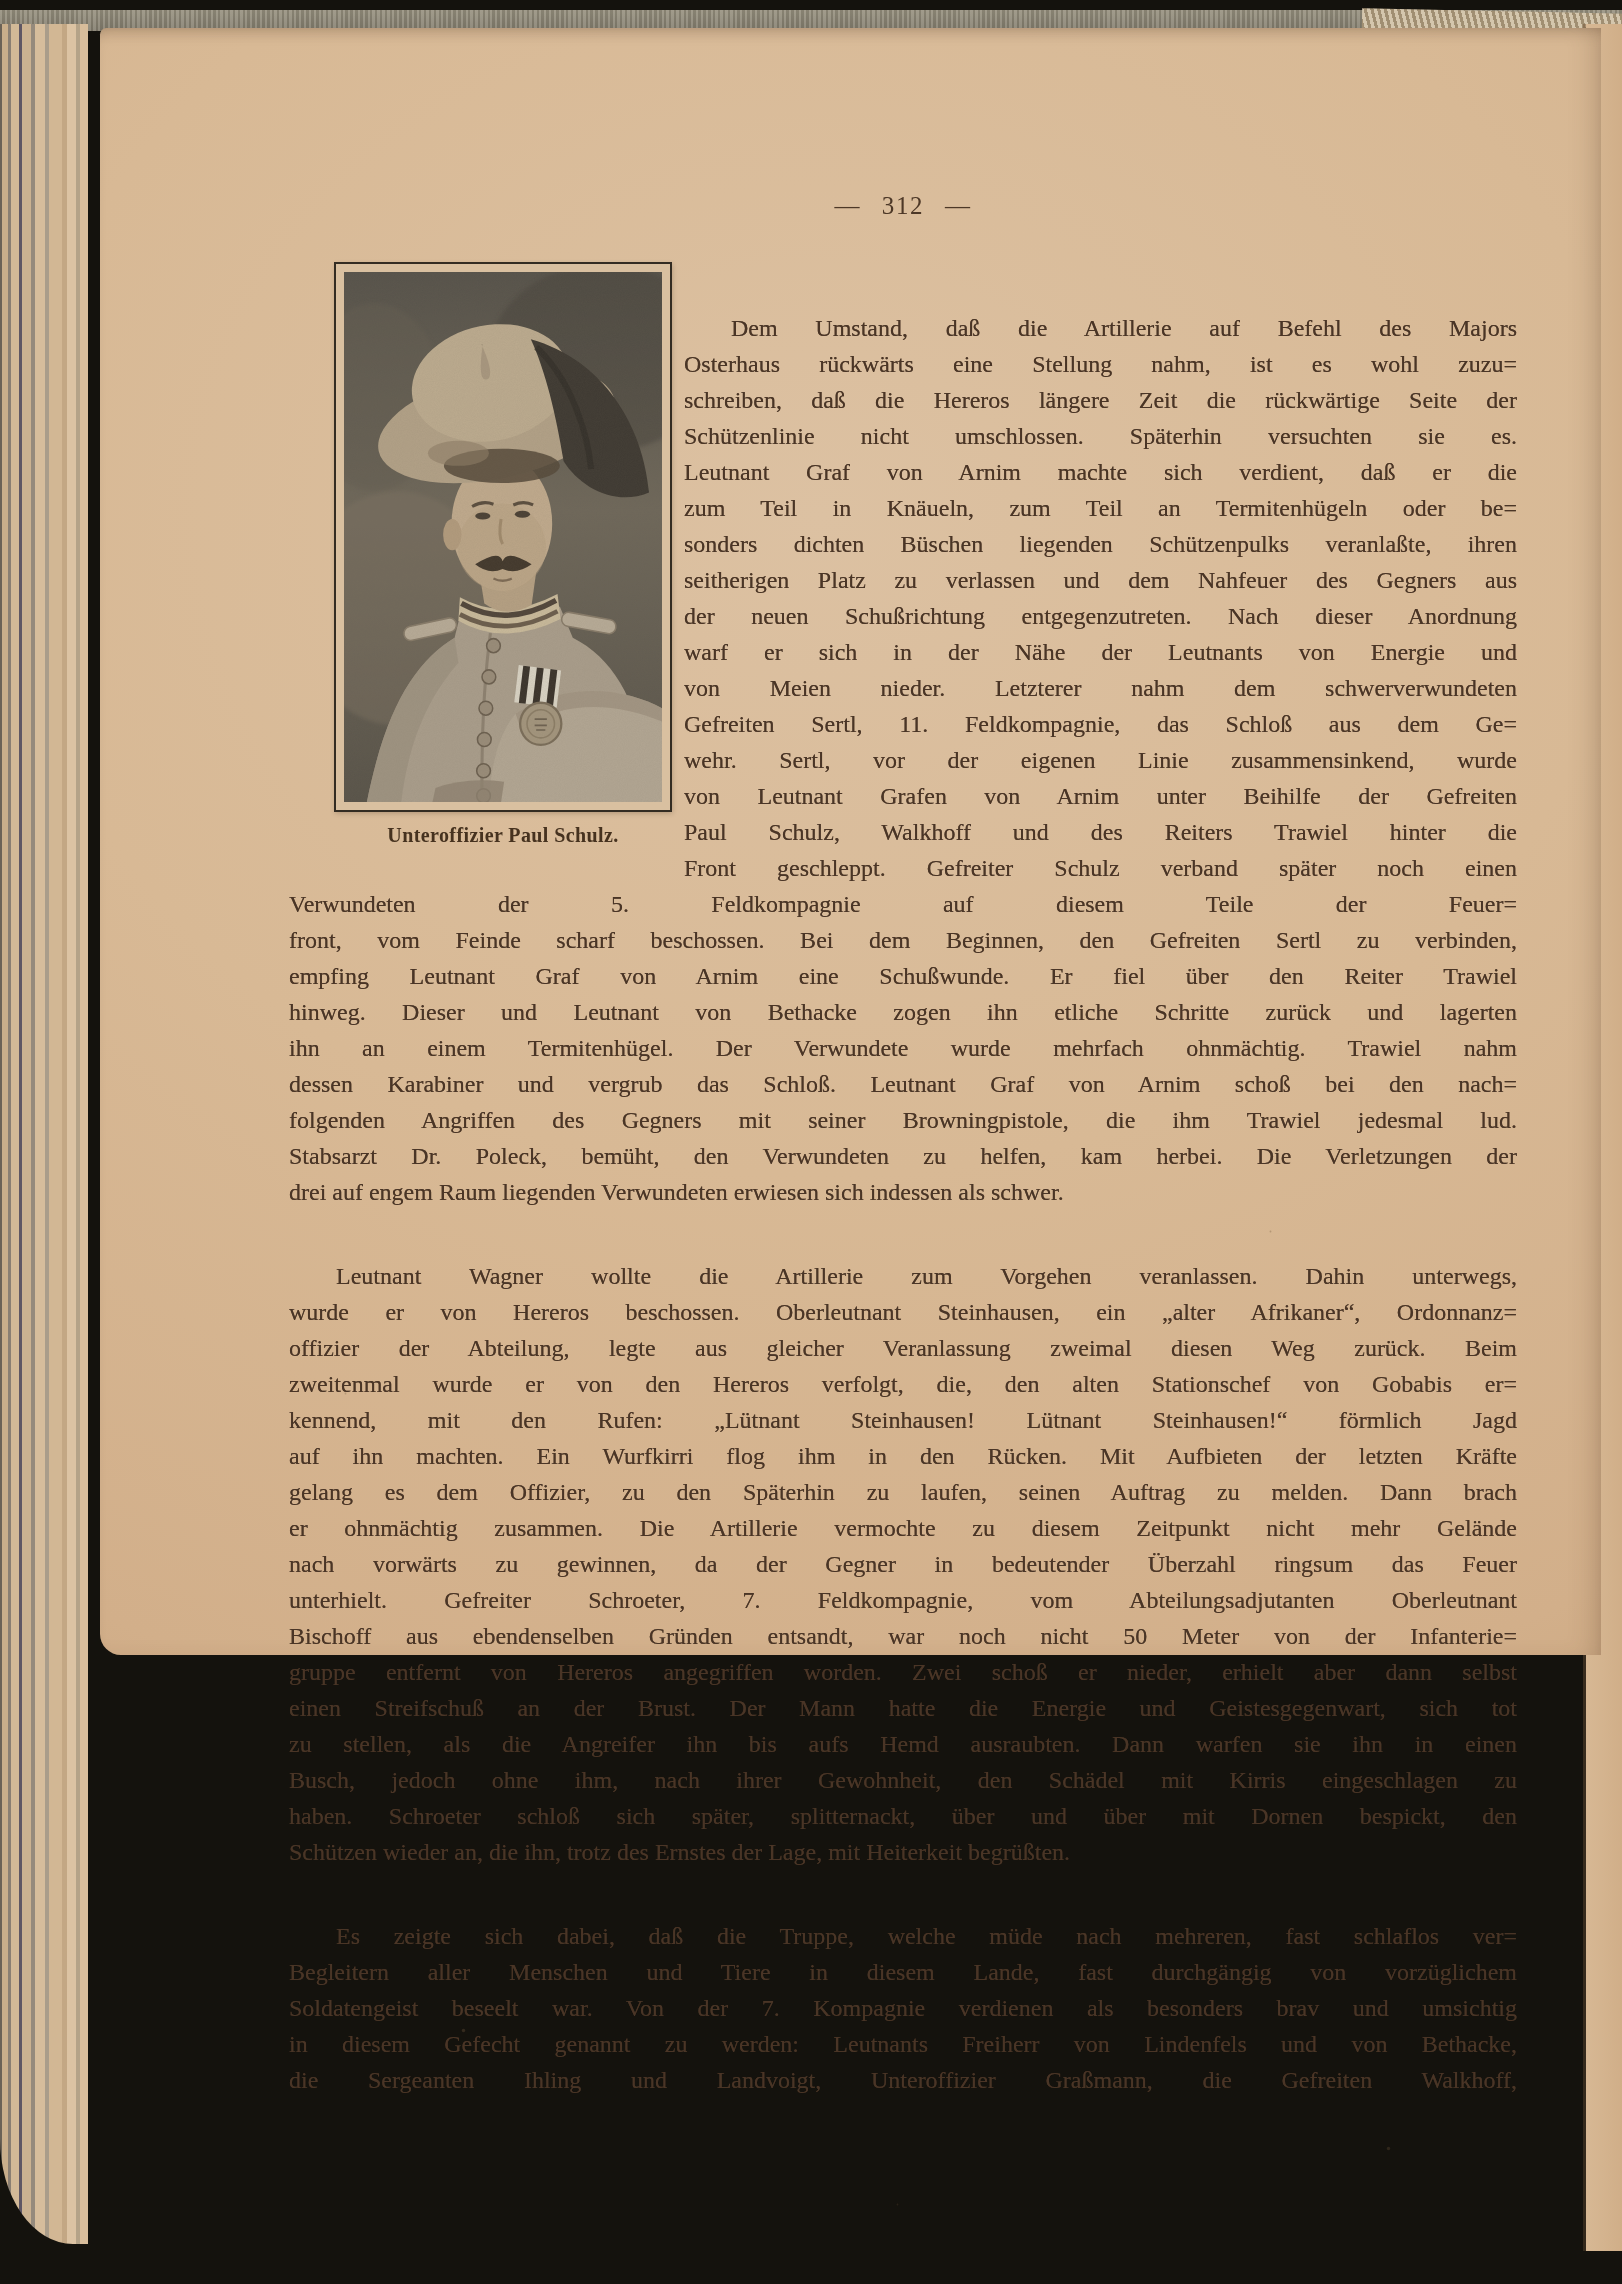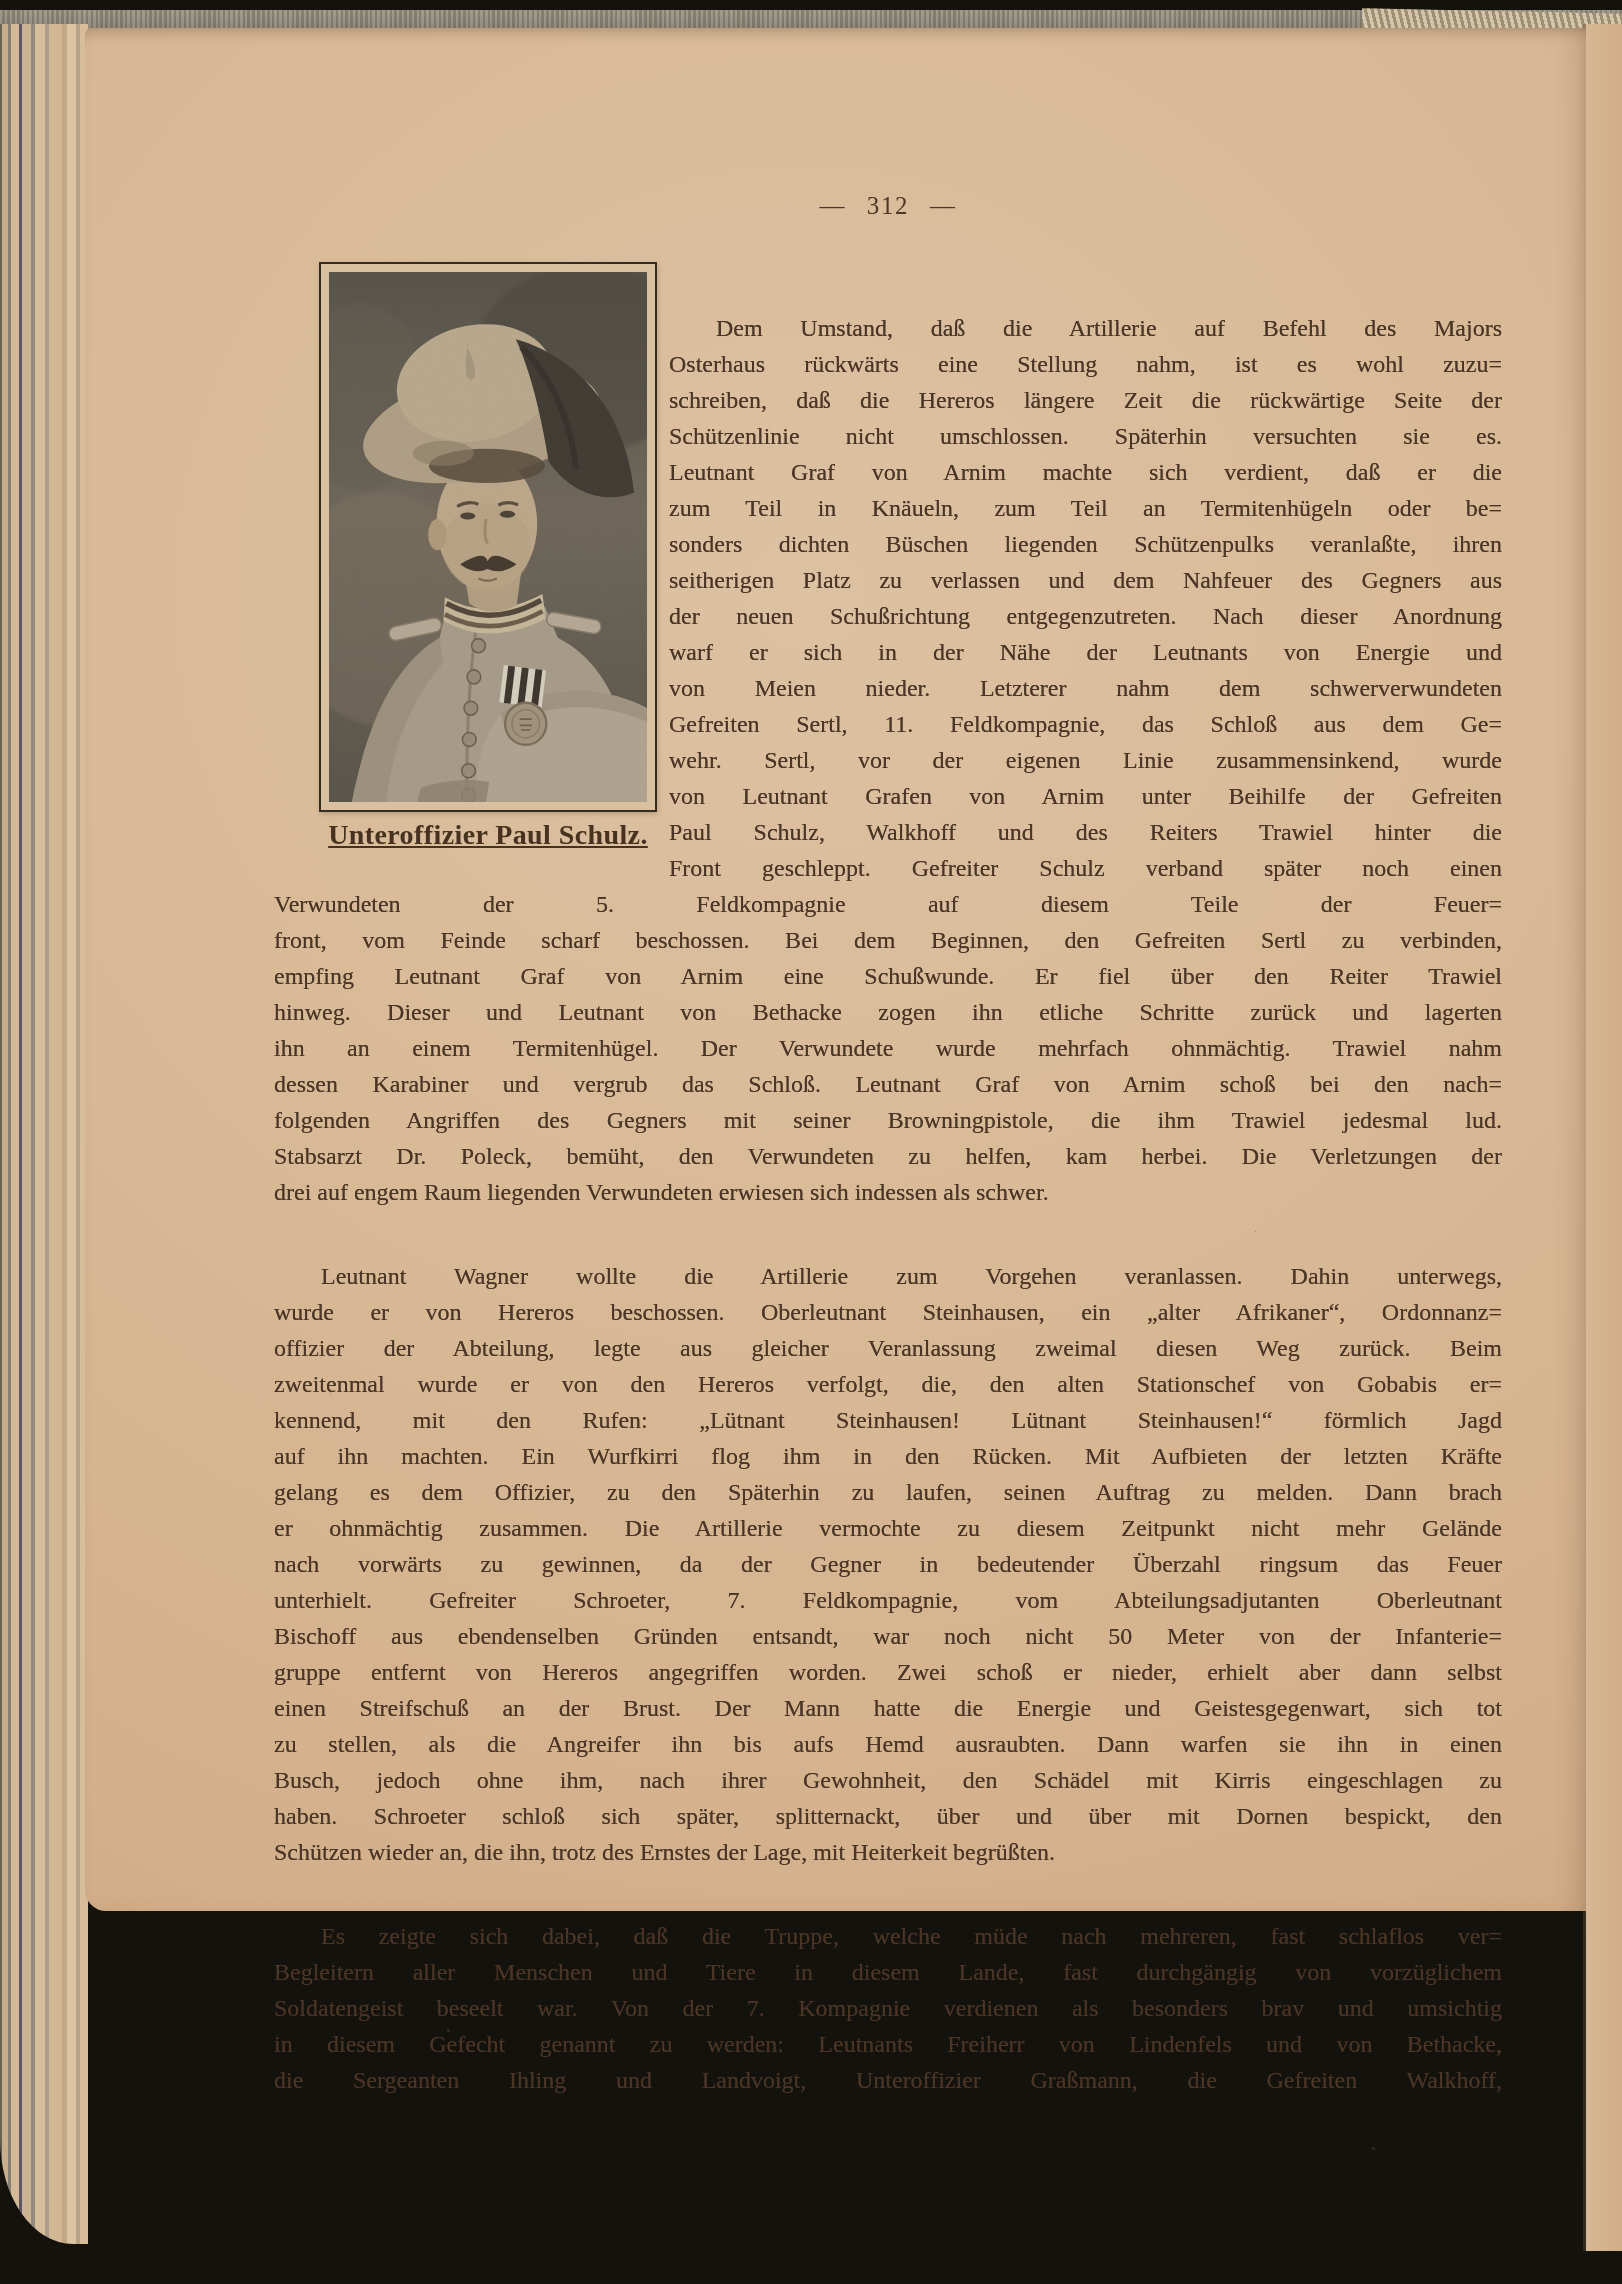--- a/index.html
+++ b/index.html
@@ -28,21 +28,21 @@
     position:absolute;left:0;top:24px;width:88px;height:2220px;
     background:linear-gradient(90deg,
       #6b6257 0 2.4px,#c9ae8b 2.4px 8px,#8a7f73 8px 11.4px,#d2b997 11.4px 19.5px,
       #5f5764 19.5px 22px,#cbb291 22px 31px,#958a7c 31px 35px,#d6bd9c 35px 45px,
       #aa9d8a 45px 49px,#d2b794 49px 62px,#c3a784 62px 67px,#dcc3a3 67px 76px,
       #b5a388 76px 80px,#d8bd9b 80px 88px);
     border-bottom-left-radius:73px 105px;
   }
   
   .page{
-    position:absolute;left:85px;top:28px;width:1501px;height:1883px;
+    position:absolute;left:100px;top:28px;width:1501px;height:1627px;
     background:
       radial-gradient(120% 90% at 48% 30%, #dcc1a2 0%, #d8b995 45%, #d2af8a 85%, #caa67f 100%);
     border-radius:6.5px 0 0 21px;
     box-shadow:inset -18px 0 28px -14.6px rgba(80,50,30,.28), inset 0 11.4px 16px -11.4px rgba(60,40,25,.35);
     color:#4a3526;
   }
   .page-specks{position:absolute;left:0;top:0;width:4.9px;height:4.9px;border-radius:50%;
     background:rgba(92,70,48,.0);
     box-shadow:
       361px 2000px 0 -0.8px rgba(92,70,48,.45),
@@ -80,22 +80,22 @@
   
   .photo-block{float:left;width:395px;height:600px;}
   .photo-frame{
     margin-left:45px;width:338px;height:550px;box-sizing:border-box;
     border:2.4px solid #332c22;padding:8px;background:#d9c0a0;
     box-shadow:0.8px 1.6px 4.9px rgba(60,40,25,.25);
   }
   .photo-frame svg{display:block;width:100%;height:100%;box-shadow:inset 0 0 0 0.8px rgba(55,45,32,.55);}
   .photo-caption{
     margin-top:11.4px;margin-left:45px;width:338px;text-align:center;
-    font-size:28px;font-weight:bold;letter-spacing:0.4px;color:#46321f;
-    line-height:24px;text-shadow:none;text-indent:0;text-decoration:underline;
+    font-size:20px;font-weight:bold;letter-spacing:0.4px;color:#46321f;
+    line-height:24px;text-shadow:none;text-indent:0;
   }
 </style>
 </head>
 <body>
 
 <div class="scene">
   <div class="book-top-edge"></div>
   <div class="headband"></div>
   <div class="page-stack"></div>
   <div class="adjacent-page"></div>

